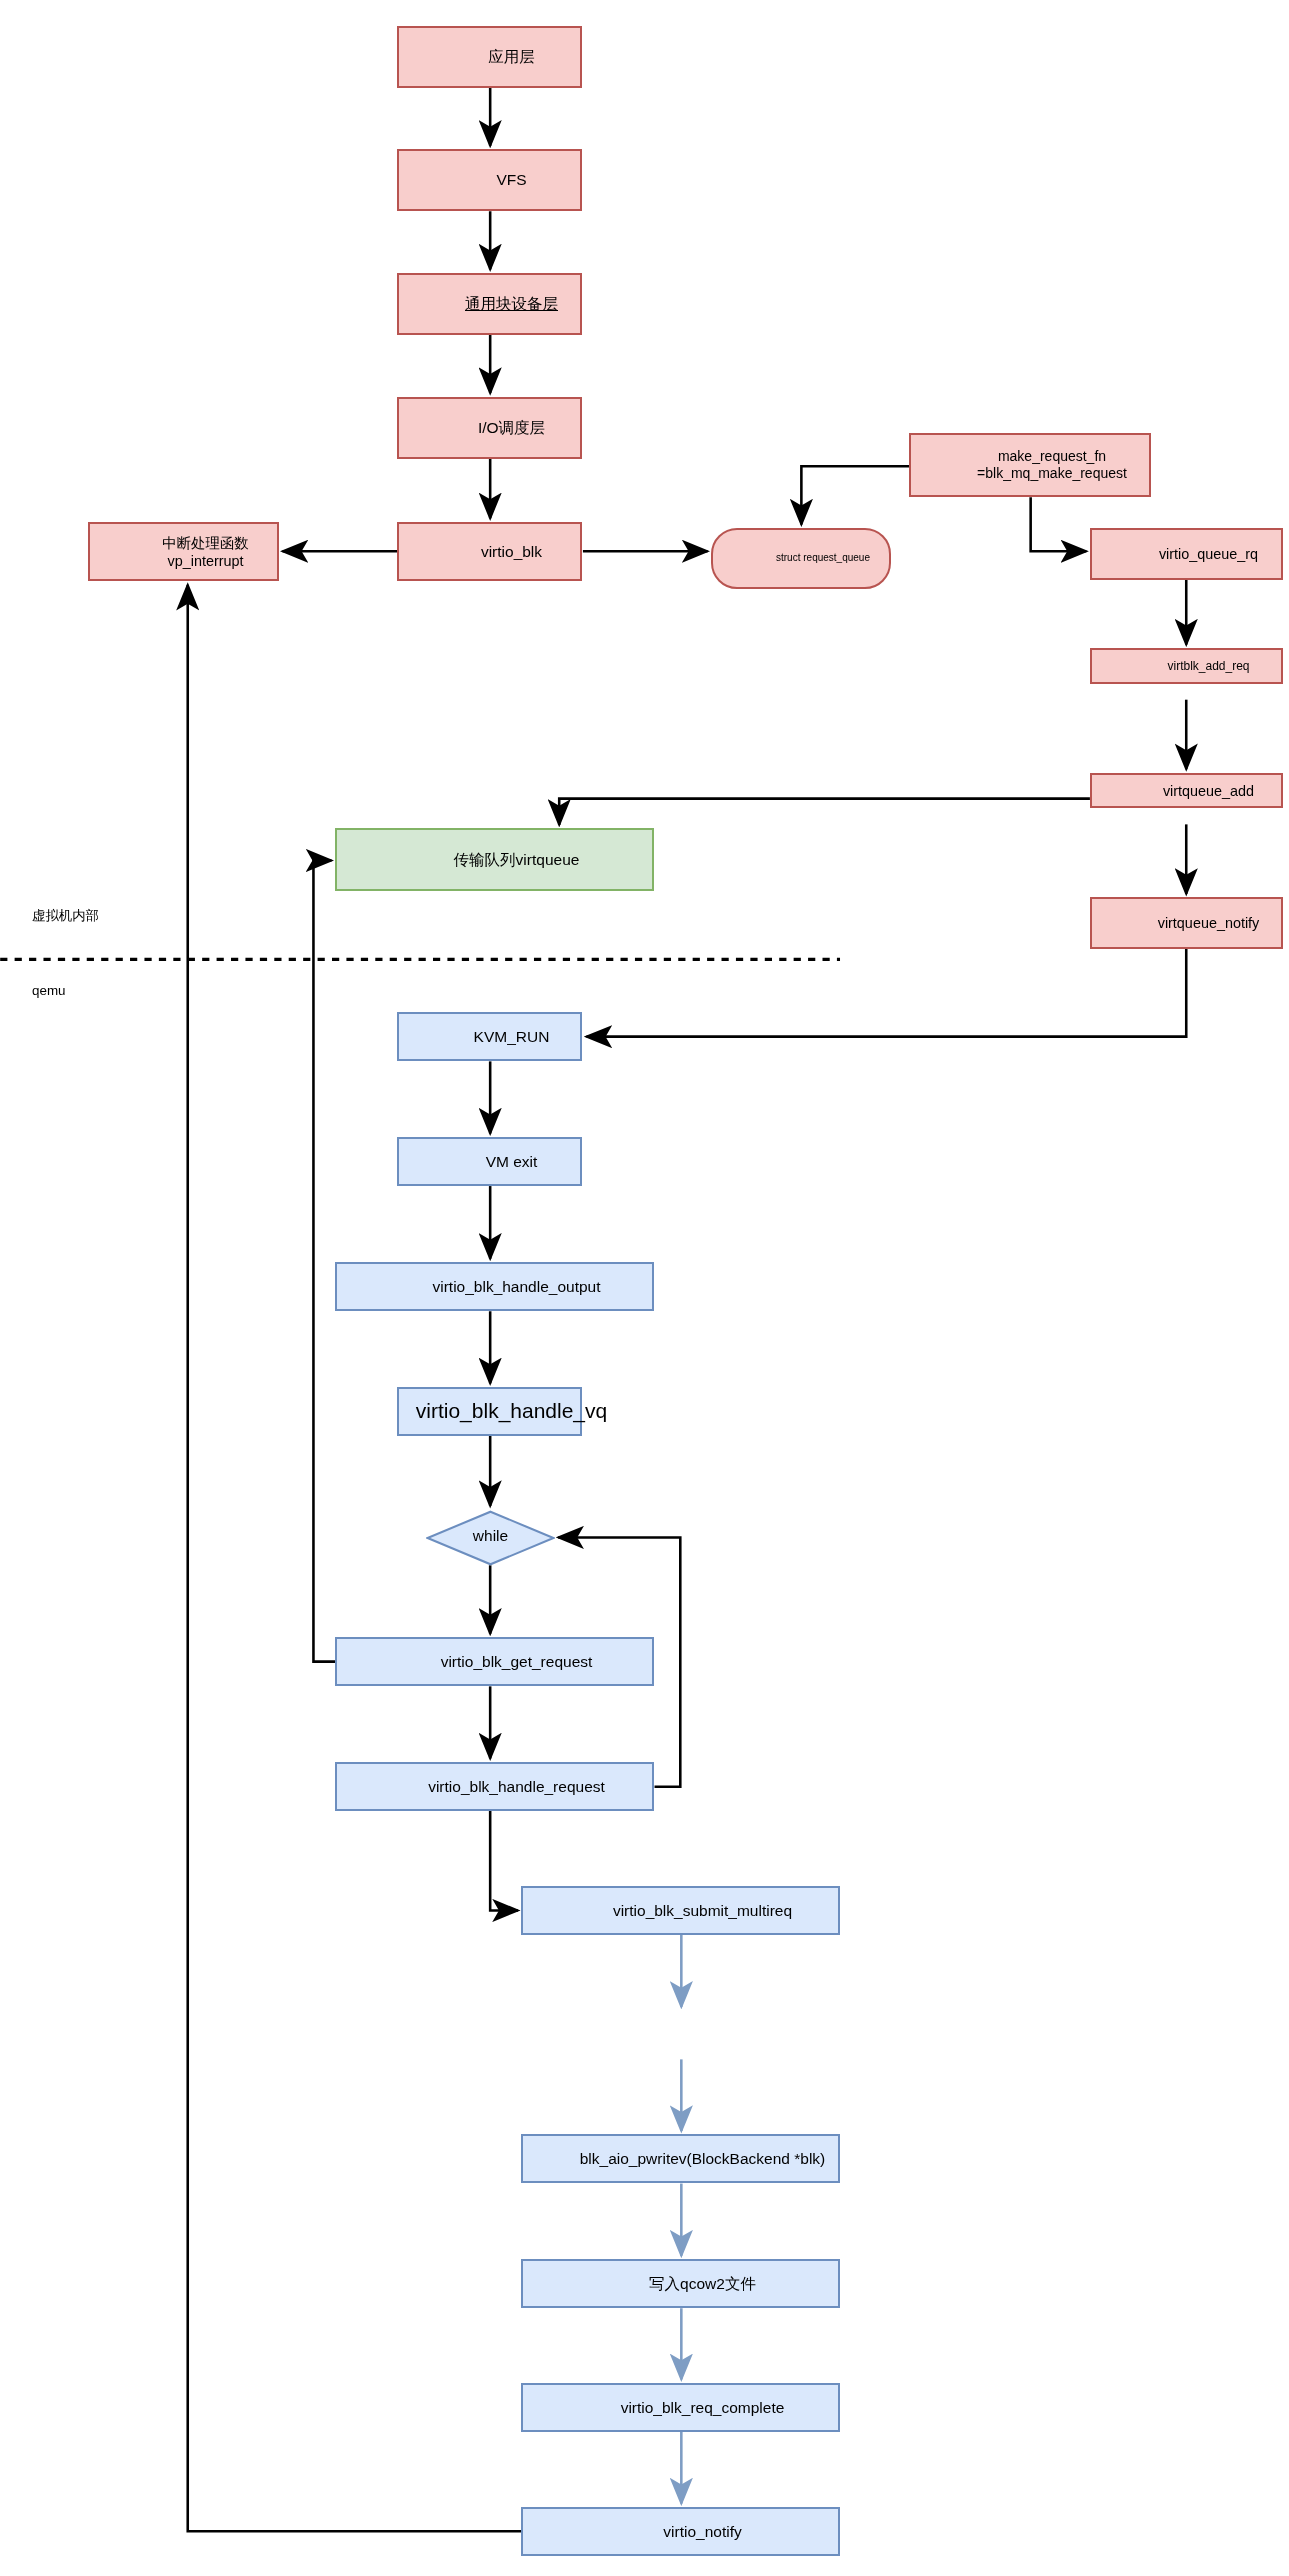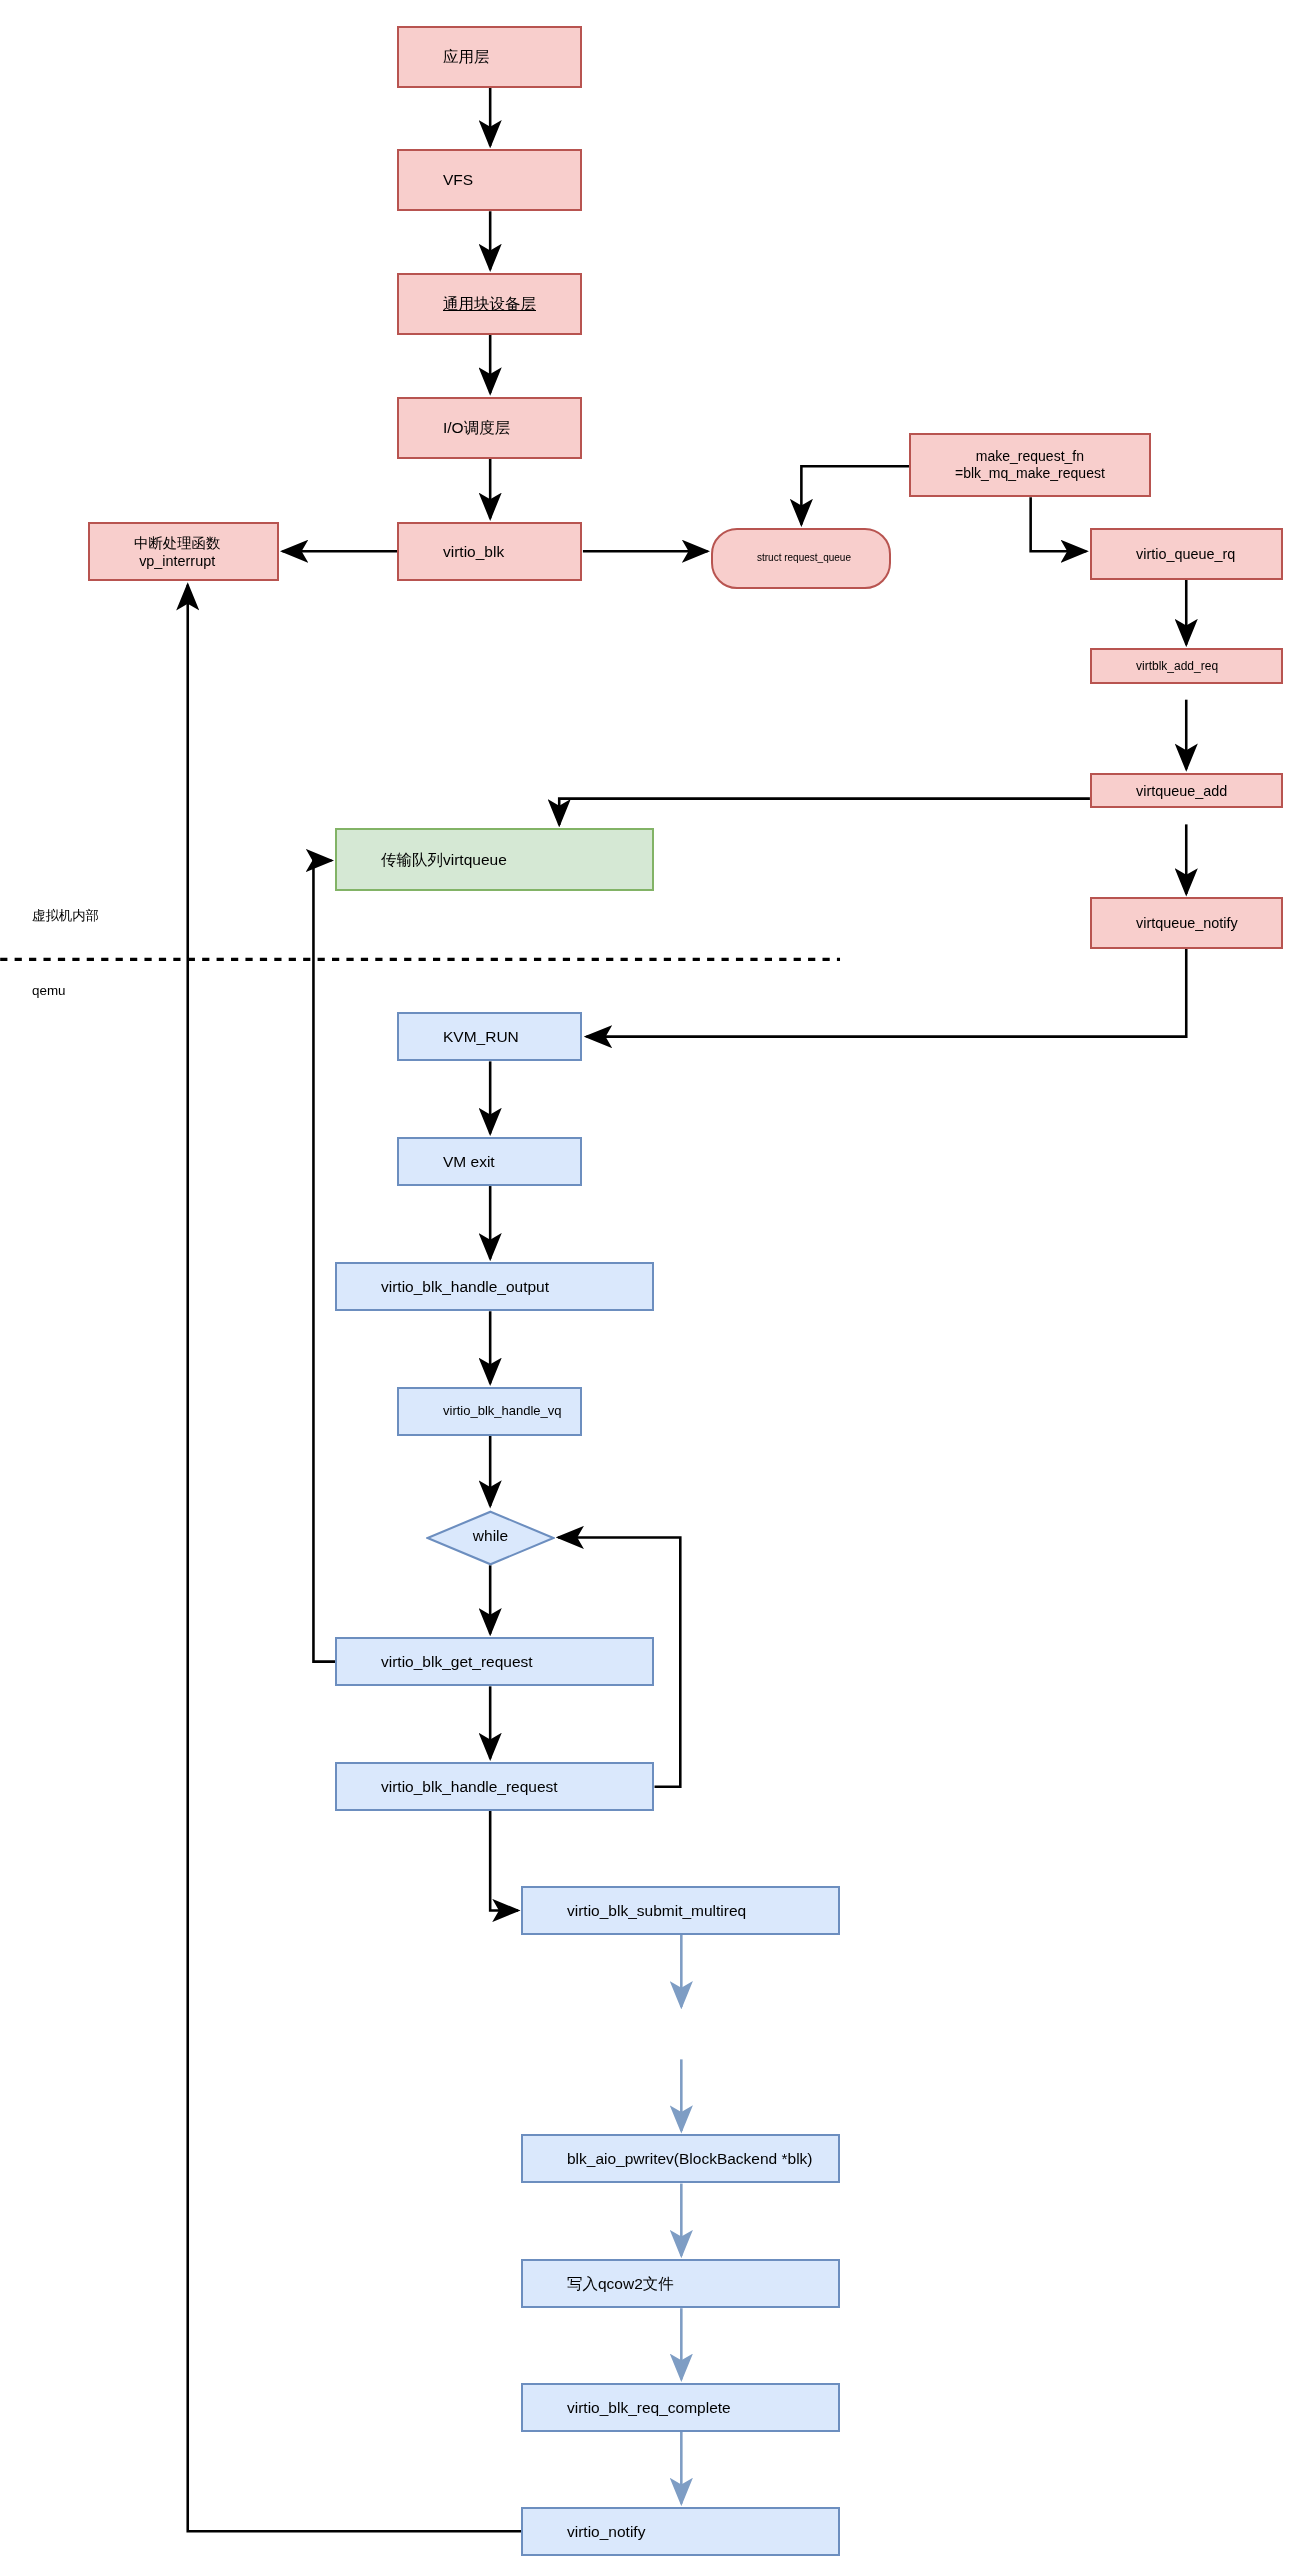--- a/index.html
+++ b/index.html
@@ -1,20 +1,20 @@
 <!DOCTYPE html>
 <html style="font-size:8.2px"><head>
 <meta charset="utf-8">
 <style>
   html,body{margin:0;padding:0;background:#ffffff;}
   body{font-family:"Liberation Sans","DejaVu Sans",sans-serif;}
   #stage{position:relative;width:1290px;height:2588px;background:#fff;overflow:hidden;}
   svg#wires{position:absolute;left:0;top:0;width:1290px;height:2588px;}
   .node{position:absolute;box-sizing:border-box;display:flex;align-items:center;
-        text-align:center;line-height:1.25;color:#000;padding-left:44px;}
+        justify-content:center;text-align:center;line-height:1.25;color:#000;padding-left:44px;}
   .red{background:#f8cecc;border:2.1px solid #b85450;}
   .blue{background:#dae8fc;border:2.1px solid #6c8ebf;}
   .green{background:#d5e8d4;border:2.1px solid #82b366;}
   .lbl{position:absolute;color:#000;white-space:nowrap;}
   .diamond-wrap{position:absolute;}
   .diamond-txt{position:absolute;width:100%;text-align:center;color:#000;}
 </style>
 </head>
 <body>
 
@@ -119,21 +119,21 @@
 
   <div class="node blue" style="left:397px;top:1012px;width:185px;height:49px;font-size:15.5px;">
     <span>KVM_RUN</span>
   </div>
   <div class="node blue" style="left:397px;top:1137px;width:185px;height:49px;font-size:15.5px;">
     <span>VM exit</span>
   </div>
   <div class="node blue" style="left:335px;top:1262px;width:319px;height:49px;font-size:15.5px;">
     <span>virtio_blk_handle_output</span>
   </div>
-  <div class="node blue" style="left:397px;top:1387px;width:185px;height:49px;font-size:13px;">
+  <div class="node blue" style="left:397px;top:1387px;width:185px;height:49px;font-size:21px;">
     <span>virtio_blk_handle_vq</span>
   </div>
 
   <div class="diamond-wrap" style="left:426px;top:1510px;width:129px;height:56px;">
     <svg width="129" height="56" viewBox="0 0 250 108" xmlns="http://www.w3.org/2000/svg">
       <polygon points="125,3 247,54 125,105 3,54" fill="#dae8fc" stroke="#6c8ebf" stroke-width="4"></polygon>
     </svg>
     <div class="diamond-txt" style="top:17px;font-size:15.5px;">while</div>
   </div>
 

